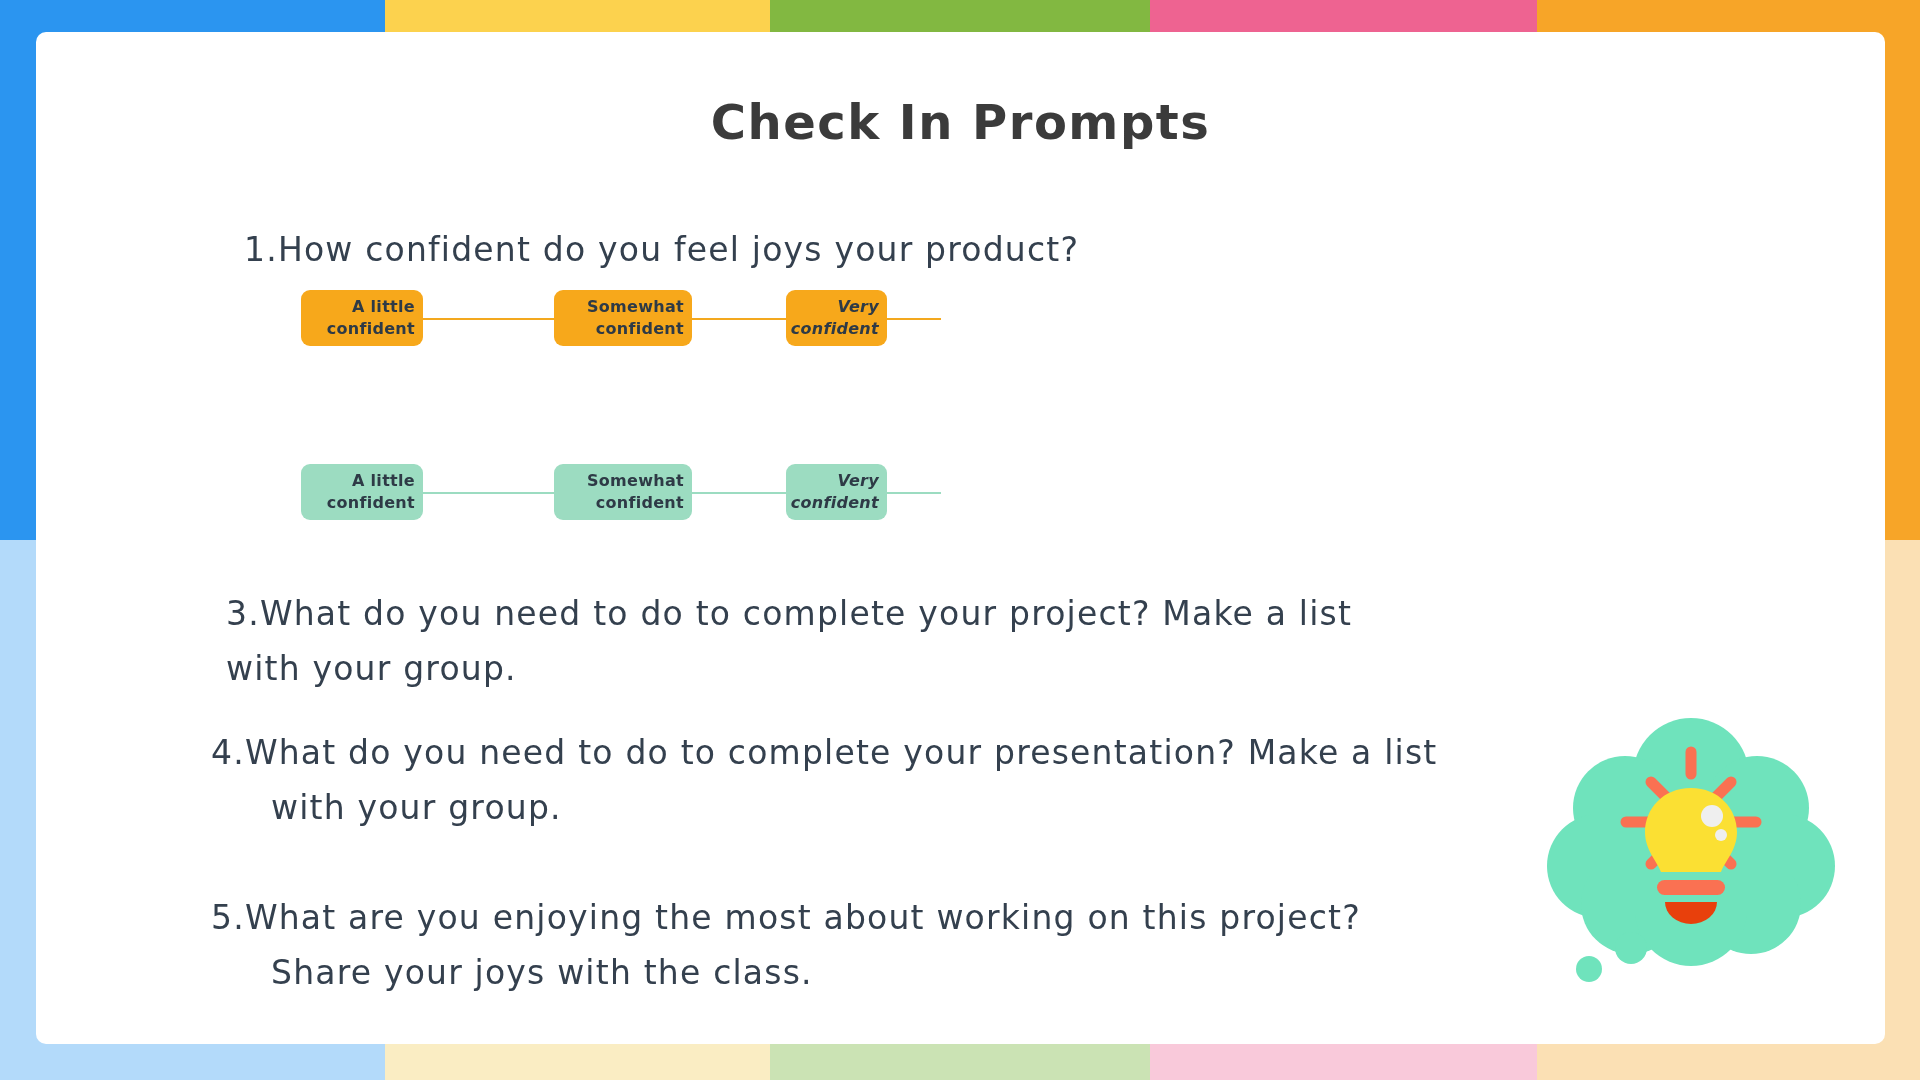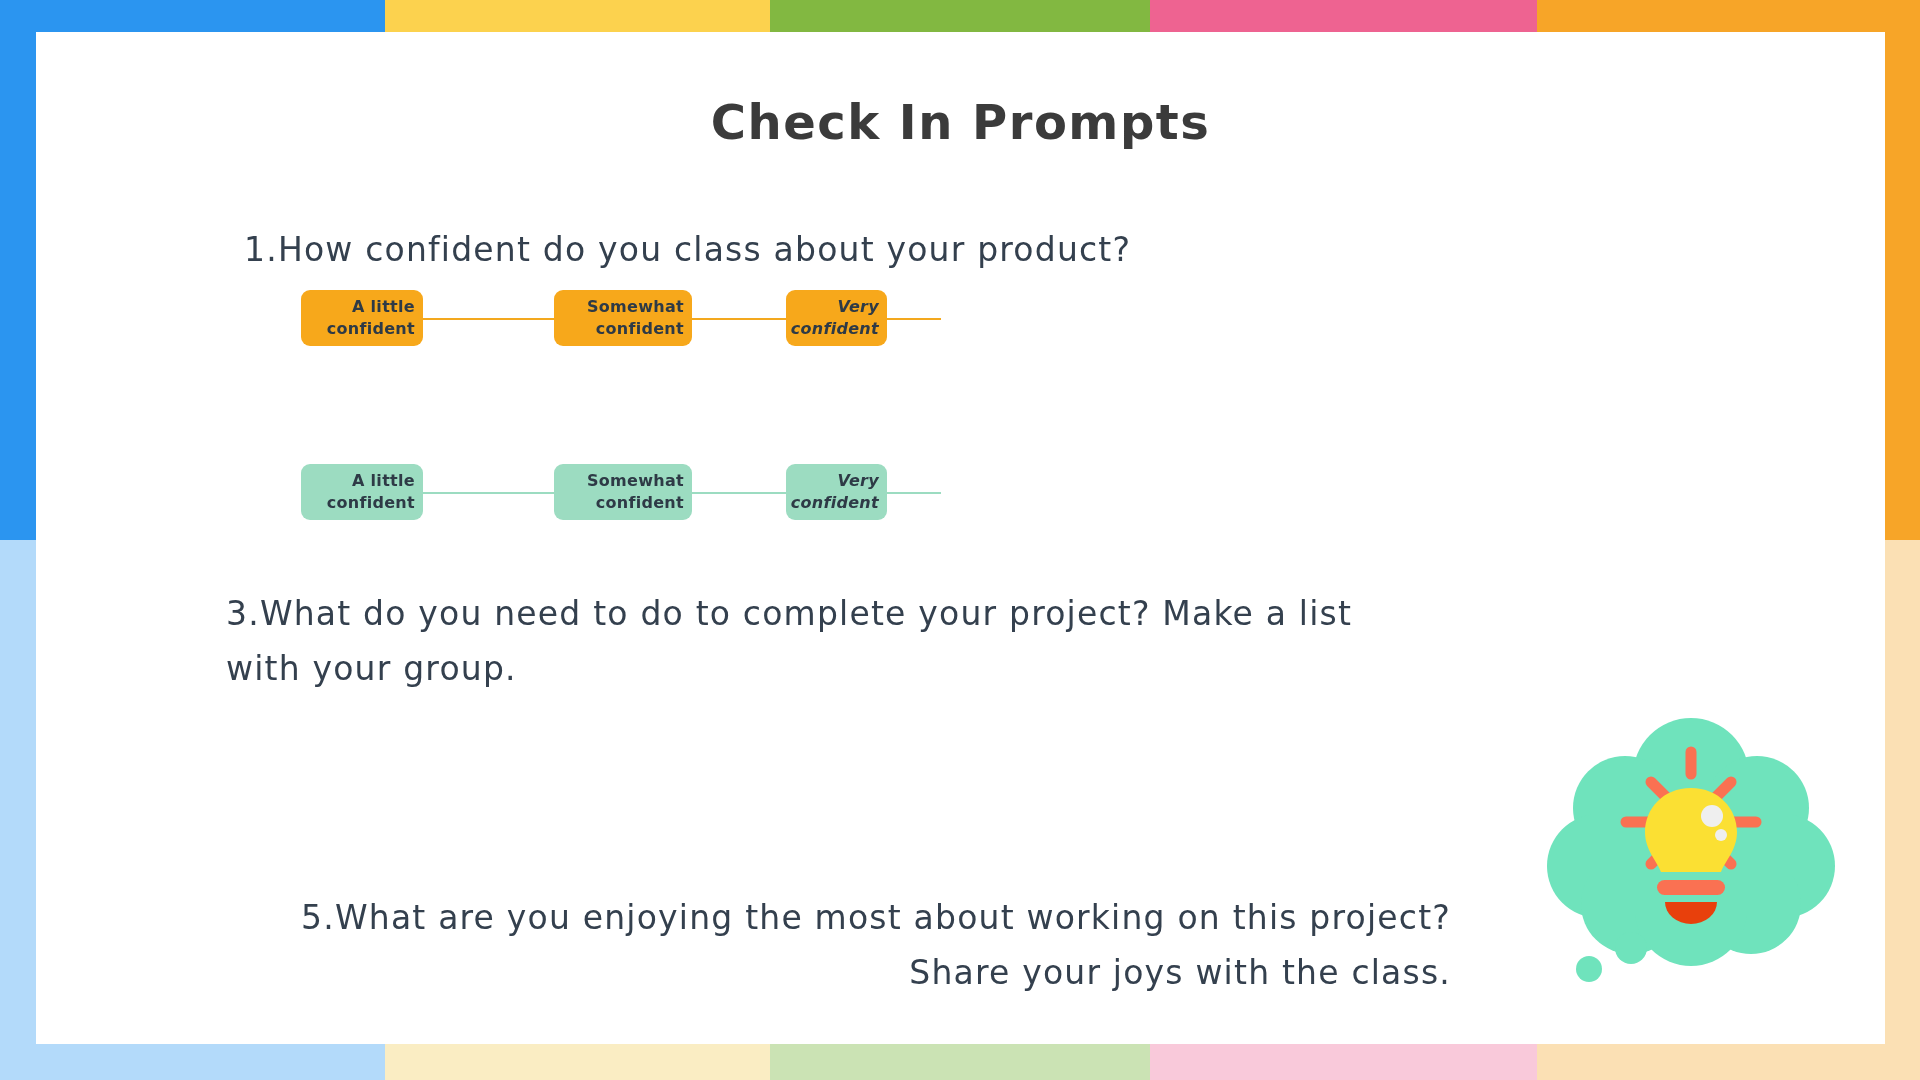--- a/index.html
+++ b/index.html
@@ -33,21 +33,21 @@
   .stripe { height: 100%; }
 
   
   #card {
     position: absolute;
     left: 36px;
     top: 32px;
     width: 1849px;
     height: 1012px;
     background: #ffffff;
-    border-radius: 0;
+    border-radius: 10px;
   }
 
   
   #page-title {
     position: absolute;
     left: 0;
     top: 62px;
     width: 1849px;
     text-align: center;
     font-family: "DejaVu Sans", sans-serif;
@@ -150,21 +150,21 @@
       <div class="stripe" style="background: rgb(250, 237, 195); width: 385px;"></div>
       <div class="stripe" style="background: rgb(203, 227, 180); width: 380px;"></div>
       <div class="stripe" style="background: rgb(249, 201, 218); width: 387px;"></div>
       <div class="stripe" style="background: rgb(251, 224, 180); width: 383px;"></div>
     </div>
 
   <div id="card">
 
     <div id="page-title" style="color: rgb(59, 59, 59);">Check In Prompts</div>
 
-    <div class="q-row" id="q1" style="color: rgb(52, 64, 78);"><span class="q-num">1.</span><span>How confident do you class about your product?</span></div>
+    <div class="q-row" id="q1" style="color: rgb(52, 64, 78);"><span class="q-num">1.</span><span>How confident do you feel joys your product?</span></div>
 
     <div class="scale" id="scale1">
       <div class="scale-line orange-line" style="background: rgb(243, 168, 30);"></div>
       <div class="chip orange-chip chip-l1" style="background: rgb(247, 168, 27);">
         <span>A little</span>
         <span>confident</span>
       </div>
       <div class="chip orange-chip chip-l2" style="background: rgb(247, 168, 27);">
         <span>Somewhat</span>
         <span>confident</span>
@@ -187,22 +187,23 @@
         <span>confident</span>
       </div>
       <div class="chip green-chip chip-l3" style="background: rgb(156, 220, 193);">
         <span>Very</span>
         <span>confident</span>
       </div>
     </div>
 
     <div class="q-row" id="q3" style="color: rgb(52, 64, 78);"><span class="q-num">3.</span><span>What do you need to do to complete your project? Make a list with your group.</span></div>
 
-
-    <div class="q-row" id="q5" style="color: rgb(52, 64, 78); text-align: right;"><span class="q-num">5.</span><span>What are you enjoying the most about working on this project? Share your joys with the class.</span></div>
+    <div class="q-row" id="q4" style="color: rgb(52, 64, 78);"><span class="q-num">4.</span><span>What do you need to do to complete your presentation? Make a list with your group.</span></div>
+
+    <div class="q-row" id="q5" style="color: rgb(52, 64, 78);"><span class="q-num">5.</span><span>What are you enjoying the most about working on this project? Share your joys with the class.</span></div>
 
     <div id="bulb-illustration">
       <svg width="300" height="290" viewBox="0 0 300 290" xmlns="http://www.w3.org/2000/svg">
         <g id="bubble-cloud">
           <circle cx="150" cy="72" r="58" fill="#6FE3BC"></circle>
           <circle cx="84" cy="104" r="52" fill="#6FE3BC"></circle>
           <circle cx="216" cy="104" r="52" fill="#6FE3BC"></circle>
           <circle cx="58" cy="162" r="52" fill="#6FE3BC"></circle>
           <circle cx="242" cy="162" r="52" fill="#6FE3BC"></circle>
           <circle cx="90" cy="200" r="50" fill="#6FE3BC"></circle>

